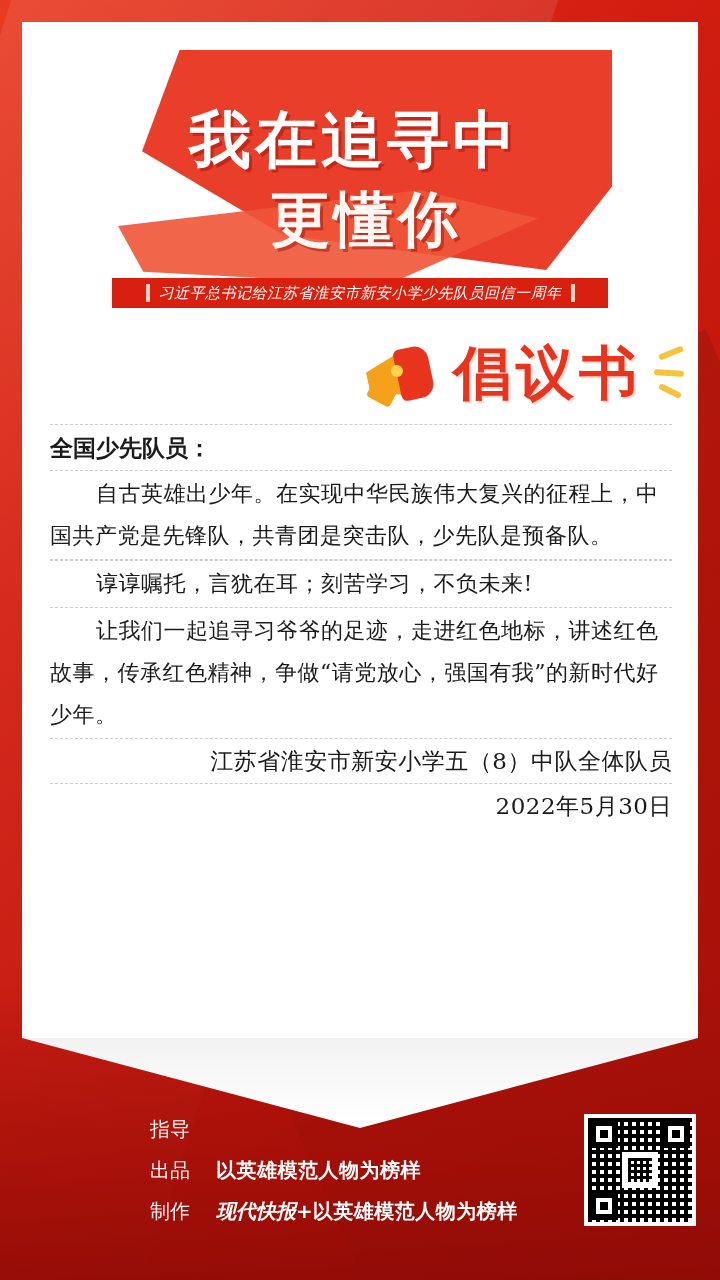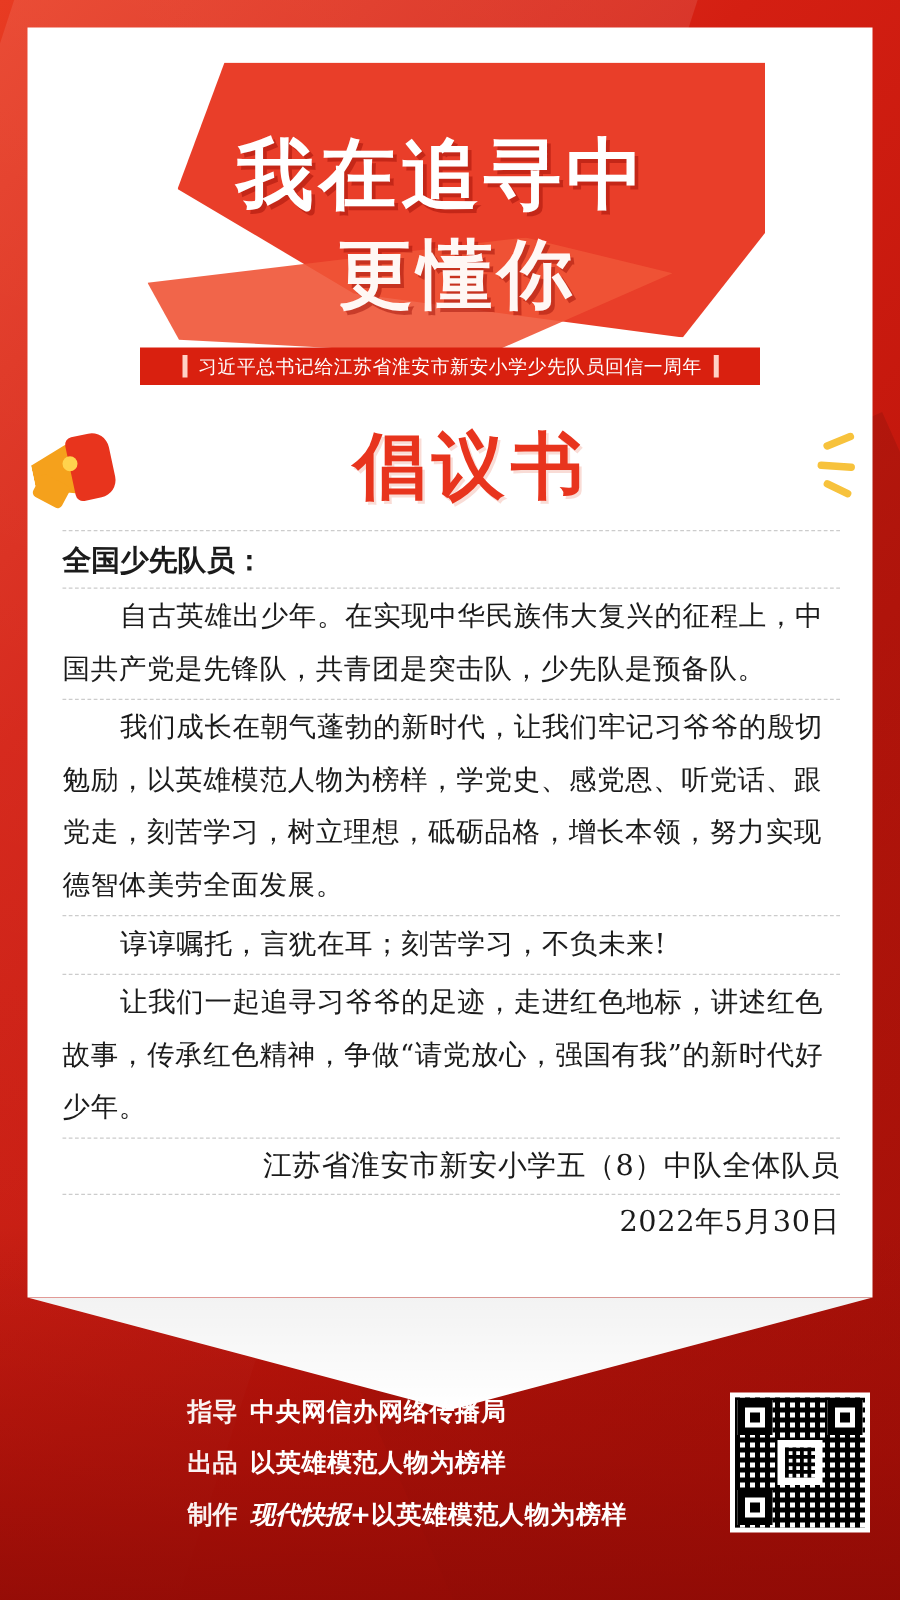--- a/index.html
+++ b/index.html
@@ -134,20 +134,21 @@
   .subtitle-ribbon {
     position: absolute;
     left: 112px;
     top: 278px;
     width: 496px;
     height: 30px;
     background: #d9200f;
     display: flex;
     align-items: center;
     justify-content: center;
+    font-style: italic;
   }
   .subtitle-ribbon .bar {
     width: 4px;
     height: 18px;
     background: #ffd2c6;
     margin: 0 9px;
   }
   .subtitle-text {
     color: #ffffff;
     font-size: 15px;
@@ -158,21 +159,21 @@
 
   
   .title-row {
     position: absolute;
     left: 22px;
     top: 330px;
     width: 676px;
     height: 88px;
     display: flex;
     align-items: center;
-    justify-content: space-between;
+    justify-content: flex-end;
   }
   .megaphone {
     position: relative;
     width: 86px;
     height: 70px;
     margin-right: 4px;
   }
   .mega-cone {
     position: absolute;
     left: 4px;
@@ -292,22 +293,21 @@
   .credit-row {
     display: flex;
     align-items: baseline;
     margin-bottom: 14px;
     font-size: 20px;
     font-family: "DejaVu Sans", "Liberation Sans", sans-serif;
     white-space: nowrap;
   }
   .credit-label {
     opacity: 0.95;
-    margin-right: 10px;
-    font-weight: bold;
+    margin-right: 26px;
   }
   .credit-value {
     font-weight: bold;
     letter-spacing: 0.5px;
   }
   .brand {
     font-weight: bold;
     font-style: italic;
     margin-right: 0;
   }
@@ -407,36 +407,34 @@
         <i></i>
       </span>
   </div>
 
   <div class="body-area">
     <div class="rule"></div>
     <div class="salutation">全国少先队员：</div>
     <div class="rule"></div>
     <div class="para">自古英雄出少年。在实现中华民族伟大复兴的征程上，中国共产党是先锋队，共青团是突击队，少先队是预备队。</div>
     <div class="rule"></div>
-    <div class="para">我们成长在朝气蓬勃的新时代，让我们牢记习爷爷的殷切勉励，以英雄模范人物为榜样，学党史、感党恩、听党话、跟党走，刻苦学习，树立理想，砥砺品格，增长本领，努力实现德智体美劳全面发展。</div>
     <div class="rule"></div>
     <div class="para">谆谆嘱托，言犹在耳；刻苦学习，不负未来!</div>
     <div class="rule"></div>
     <div class="para">让我们一起追寻习爷爷的足迹，走进红色地标，讲述红色故事，传承红色精神，争做“请党放心，强国有我”的新时代好少年。</div>
     <div class="rule"></div>
     <div class="sign">江苏省淮安市新安小学五（8）中队全体队员</div>
     <div class="rule"></div>
     <div class="sign">2022年5月30日</div>
   </div>
 
   <div class="footer">
     <div class="credits">
       <div class="credit-row">
         <span class="credit-label">指导</span>
-        <span class="credit-value">中央网信办网络传播局</span>
       </div>
       <div class="credit-row">
         <span class="credit-label">出品</span>
         <span class="credit-value">以英雄模范人物为榜样</span>
       </div>
       <div class="credit-row">
         <span class="credit-label">制作</span>
         <span class="brand">现代快报+</span>
         <span class="credit-value">以英雄模范人物为榜样</span>
       </div>

